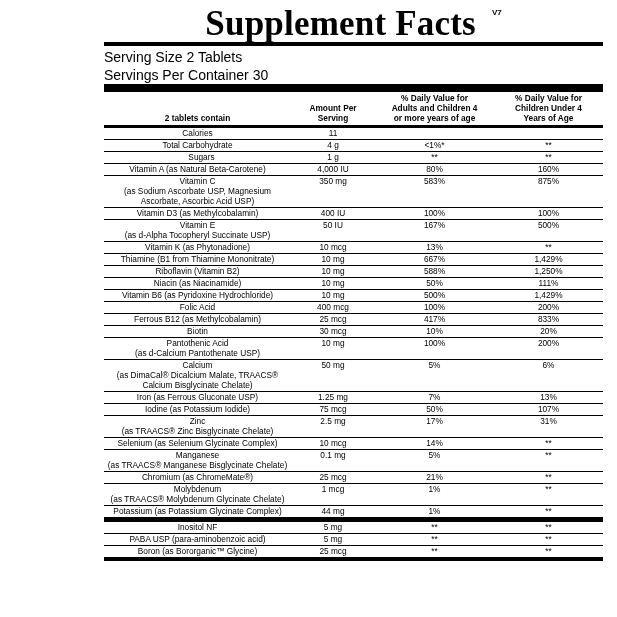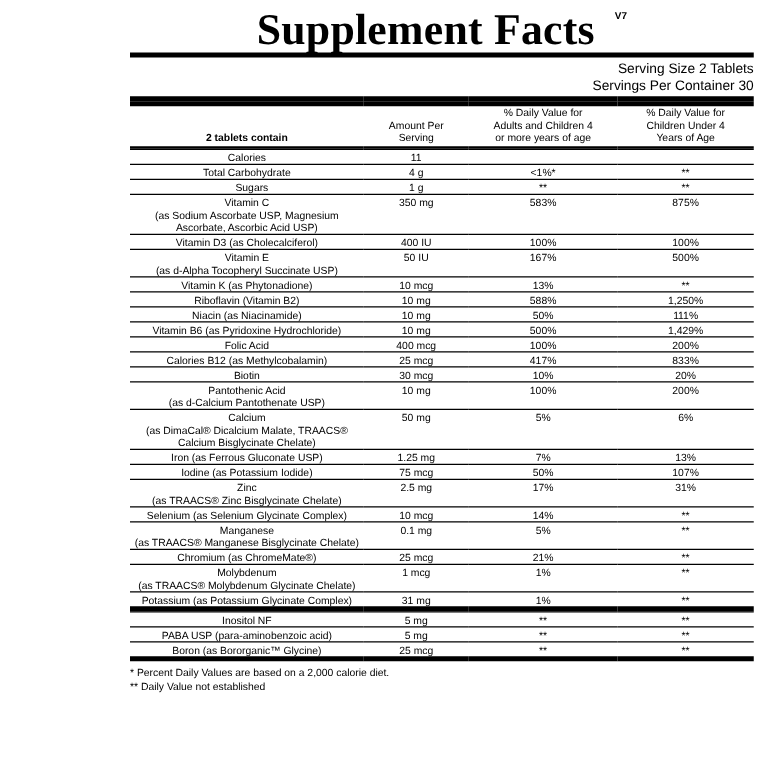--- a/index.html
+++ b/index.html
@@ -1,24 +1,24 @@
 <!DOCTYPE html>
 <html><head>
 <meta charset="utf-8">
 <style>
   html,body{margin:0;padding:0;background:#ffffff;}
   body{width:617px;height:617px;overflow:hidden;font-family:"Liberation Sans",sans-serif;color:#000;}
   .panel{position:relative;width:617px;height:492px;box-sizing:border-box;padding:6px 14px 4px 14px;}
   .title-row{position:relative;display:flex;align-items:flex-end;justify-content:center;border-bottom:4px solid #000;padding-bottom:0px;margin:0 0 0 90px;}
   .title{font-family:"Liberation Serif",serif;font-size:35px;font-weight:bold;letter-spacing:.2px;line-height:1;margin:0;padding:0 0 1px 0;}
   .title-sup{font-size:8px;font-weight:bold;margin-left:16px;align-self:flex-start;padding-top:2px;}
-  .serving{margin:3px 0 0 90px;font-size:11px;line-height:1.25;text-align:right;}
+  .serving{margin:3px 0 0 90px;font-size:14px;line-height:1.25;}
   table{border-collapse:collapse;width:calc(100% - 90px);margin-left:90px;font-size:8.3px;}
   td,th{padding:0.5px 2px;vertical-align:top;}
-  .hdr td{font-weight:normal;text-align:center;vertical-align:bottom;padding-bottom:2px;}
+  .hdr td{font-weight:bold;text-align:center;vertical-align:bottom;padding-bottom:2px;}
   .hdr td.left{text-align:center;vertical-align:bottom;font-weight:bold;}
   .c2{width:80px;text-align:center;}
   .c3{width:115px;text-align:center;}
   .c4{width:105px;text-align:center;}
   .rule-thick td{border-top:4px solid #000;padding:0;height:0;line-height:0;font-size:0;}
   .rule-med td{border-top:2px solid #000;padding:0;height:0;line-height:0;font-size:0;}
   .row td{border-top:1px solid #000;}
   .row td:first-child{text-align:center;}
   .row td:not(:first-child){text-align:center;}
   .indent{padding-left:10px !important;}
@@ -66,44 +66,56 @@
           <td class="c3">&lt;1%*</td>
           <td class="c4">**</td>
         </tr>
         <tr class="row">
           <td class="indent">Sugars</td>
           <td class="c2">1 g</td>
           <td class="c3">**</td>
           <td class="c4">**</td>
         </tr>
         <tr class="row">
+          <td>Vitamin A (as Natural Beta-Carotene)</td>
+          <td class="c2">4,000 IU</td>
+          <td class="c3">80%</td>
+          <td class="c4">160%</td>
+        </tr>
+        <tr class="row">
           <td>Vitamin C<span class="sub">(as Sodium Ascorbate USP, Magnesium Ascorbate, Ascorbic Acid USP)</span></td>
           <td class="c2">350 mg</td>
           <td class="c3">583%</td>
           <td class="c4">875%</td>
         </tr>
         <tr class="row">
-          <td>Vitamin D3 (as Cholecalciferol)</td>
+          <td>Vitamin D3 (as Methylcobalamin)</td>
           <td class="c2">400 IU</td>
           <td class="c3">100%</td>
           <td class="c4">100%</td>
         </tr>
         <tr class="row">
           <td>Vitamin E<span class="sub">(as d-Alpha Tocopheryl Succinate USP)</span></td>
           <td class="c2">50 IU</td>
           <td class="c3">167%</td>
           <td class="c4">500%</td>
         </tr>
         <tr class="row">
           <td>Vitamin K (as Phytonadione)</td>
           <td class="c2">10 mcg</td>
           <td class="c3">13%</td>
           <td class="c4">**</td>
         </tr>
         <tr class="row">
+          <td>Thiamine (B1 from Thiamine Mononitrate)</td>
+          <td class="c2">10 mg</td>
+          <td class="c3">667%</td>
+          <td class="c4">1,429%</td>
+        </tr>
+        <tr class="row">
           <td>Riboflavin (Vitamin B2)</td>
           <td class="c2">10 mg</td>
           <td class="c3">588%</td>
           <td class="c4">1,250%</td>
         </tr>
         <tr class="row">
           <td>Niacin (as Niacinamide)</td>
           <td class="c2">10 mg</td>
           <td class="c3">50%</td>
           <td class="c4">111%</td>
@@ -114,21 +126,21 @@
           <td class="c3">500%</td>
           <td class="c4">1,429%</td>
         </tr>
         <tr class="row">
           <td>Folic Acid</td>
           <td class="c2">400 mcg</td>
           <td class="c3">100%</td>
           <td class="c4">200%</td>
         </tr>
         <tr class="row">
-          <td>Calories B12 (as Methylcobalamin)</td>
+          <td>Ferrous B12 (as Methylcobalamin)</td>
           <td class="c2">25 mcg</td>
           <td class="c3">417%</td>
           <td class="c4">833%</td>
         </tr>
         <tr class="row">
           <td>Biotin</td>
           <td class="c2">30 mcg</td>
           <td class="c3">10%</td>
           <td class="c4">20%</td>
         </tr>
@@ -181,21 +193,21 @@
           <td class="c4">**</td>
         </tr>
         <tr class="row">
           <td>Molybdenum<span class="sub">(as TRAACS® Molybdenum Glycinate Chelate)</span></td>
           <td class="c2">1 mcg</td>
           <td class="c3">1%</td>
           <td class="c4">**</td>
         </tr>
         <tr class="row">
           <td>Potassium (as Potassium Glycinate Complex)</td>
-          <td class="c2">31 mg</td>
+          <td class="c2">44 mg</td>
           <td class="c3">1%</td>
           <td class="c4">**</td>
         </tr>
         <tr class="rule-thick">
           <td colspan="4"></td>
         </tr>
         <tr class="row">
           <td>Inositol NF</td>
           <td class="c2">5 mg</td>
           <td class="c3">**</td>
@@ -212,18 +224,14 @@
           <td class="c2">25 mcg</td>
           <td class="c3">**</td>
           <td class="c4">**</td>
         </tr>
         <tr class="rule-thick">
           <td colspan="4"></td>
         </tr>
       </tbody>
   </table>
 
-  <div class="footnote">
-    <div>* Percent Daily Values are based on a 2,000 calorie diet.</div>
-    <div>** Daily Value not established</div>
-  </div>
 
 </div>
 
 </body></html>

